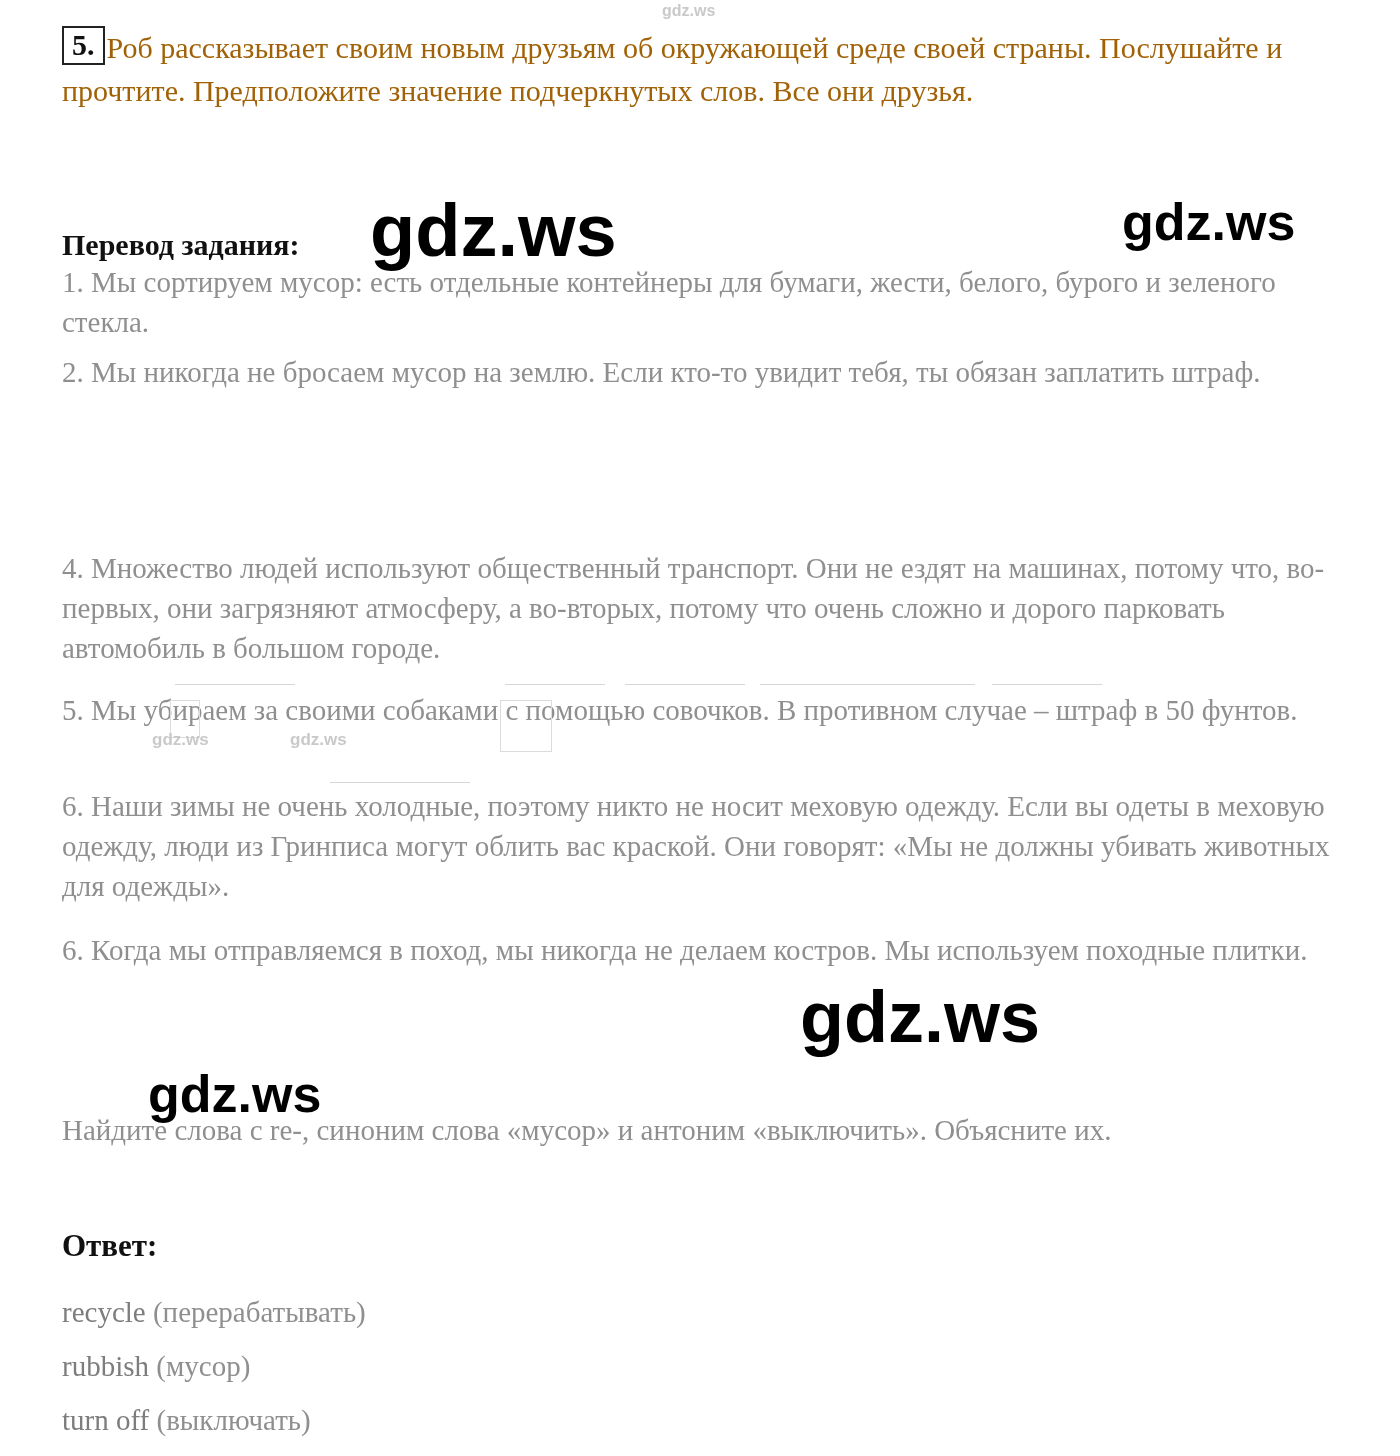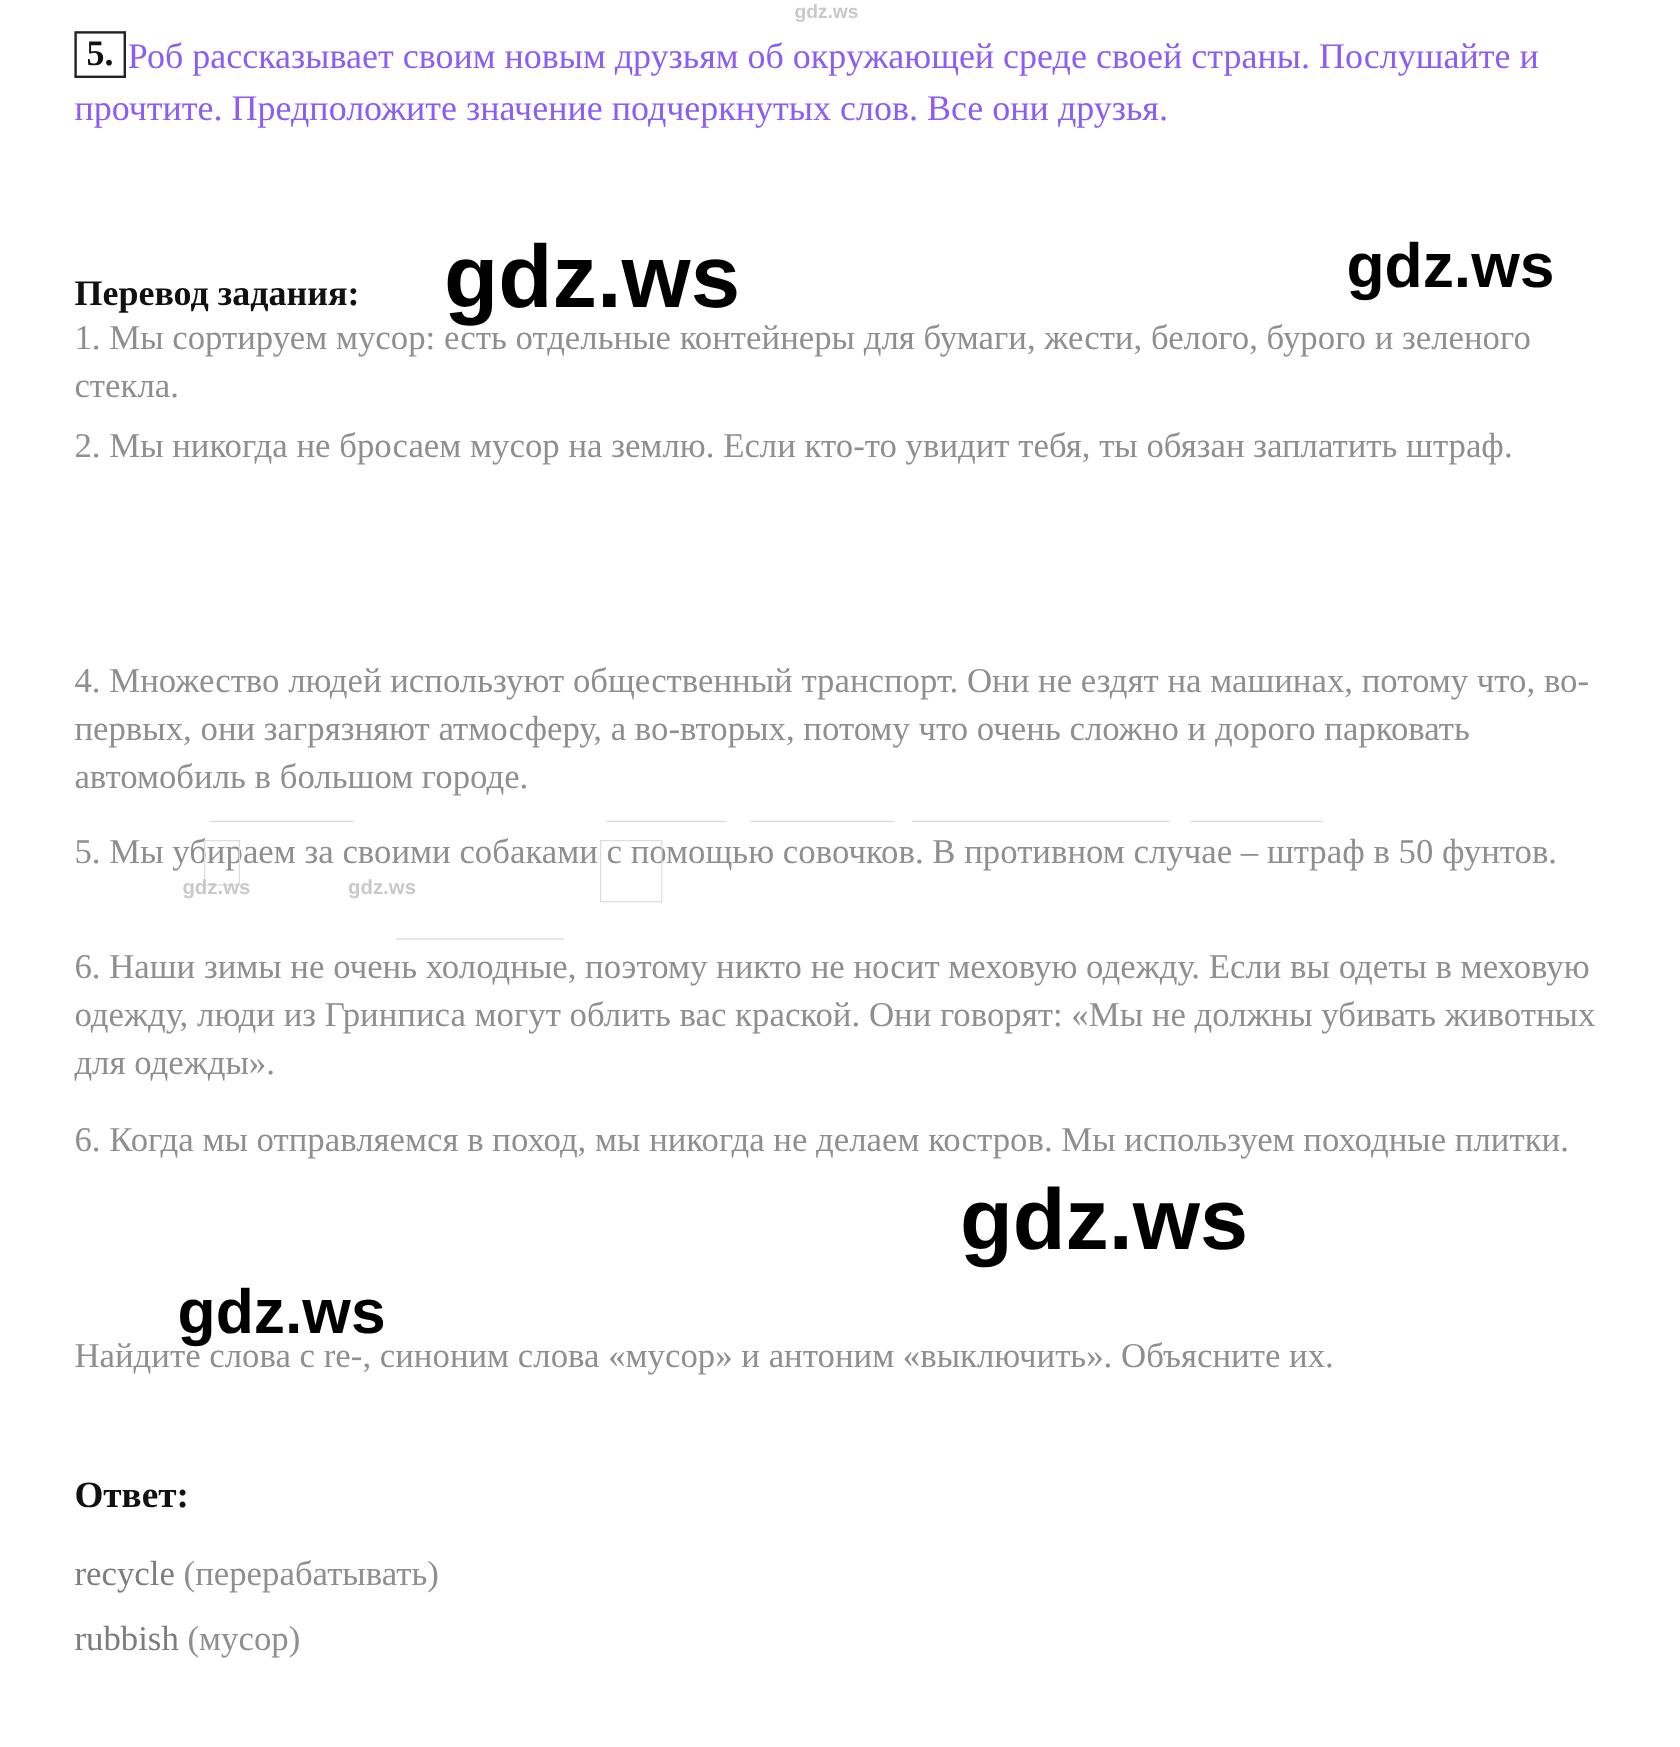--- a/index.html
+++ b/index.html
@@ -49,21 +49,21 @@
     font-weight: bold;
     font-size: 30px;
     line-height: 30px;
     color: #111;
     vertical-align: top;
     margin-right: 2px;
   }
   .task-text {
     font-size: 30px;
     line-height: 43px;
-    color: #8b5cf6;
+    color: #a16207;
   }
 
   
   .heading {
     position: absolute;
     font-weight: bold;
     font-size: 30px;
     color: #111;
     font-family: "Liberation Serif", serif;
   }
@@ -146,14 +146,18 @@
   <div class="heading" style="left:62px; top:1228px; font-size:31px;">Ответ:</div>
 
   <div class="answer-line" style="top:1290px;">
     <span class="en">recycle</span>
     <span>(перерабатывать)</span>
   </div>
   <div class="answer-line" style="top:1344px;">
     <span class="en">rubbish</span>
     <span>(мусор)</span>
   </div>
+  <div class="answer-line" style="top:1398px;">
+    <span class="en">turn off</span>
+    <span>(выключать)</span>
+  </div>
 
 </div>
 
 </body></html>

